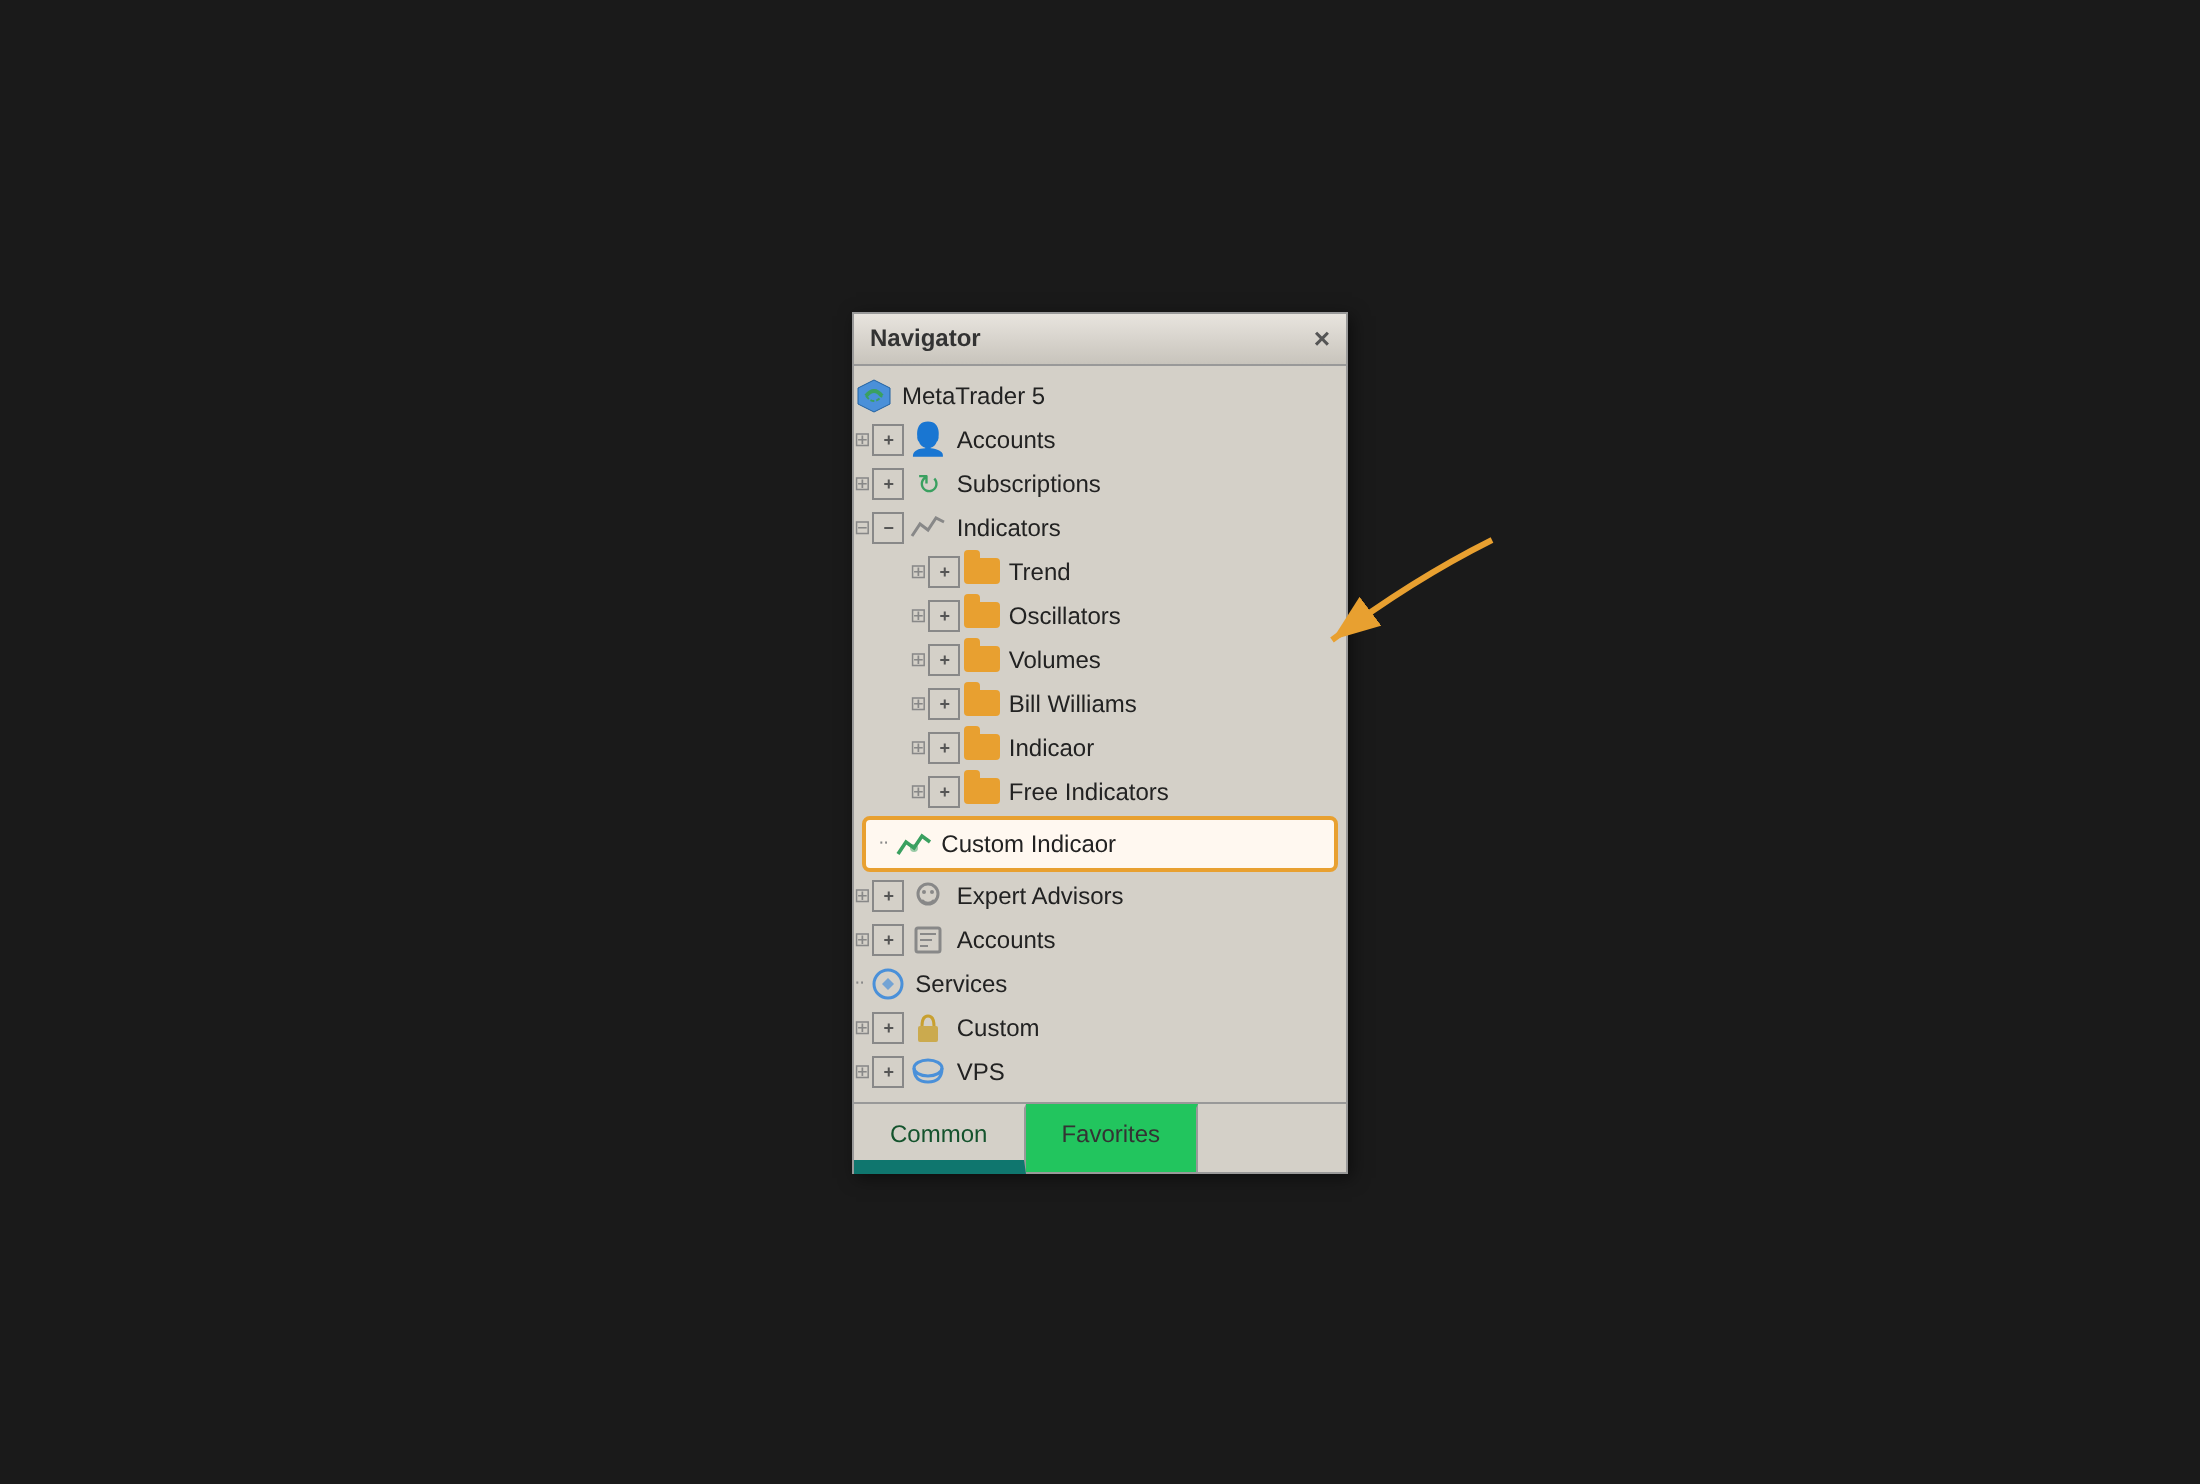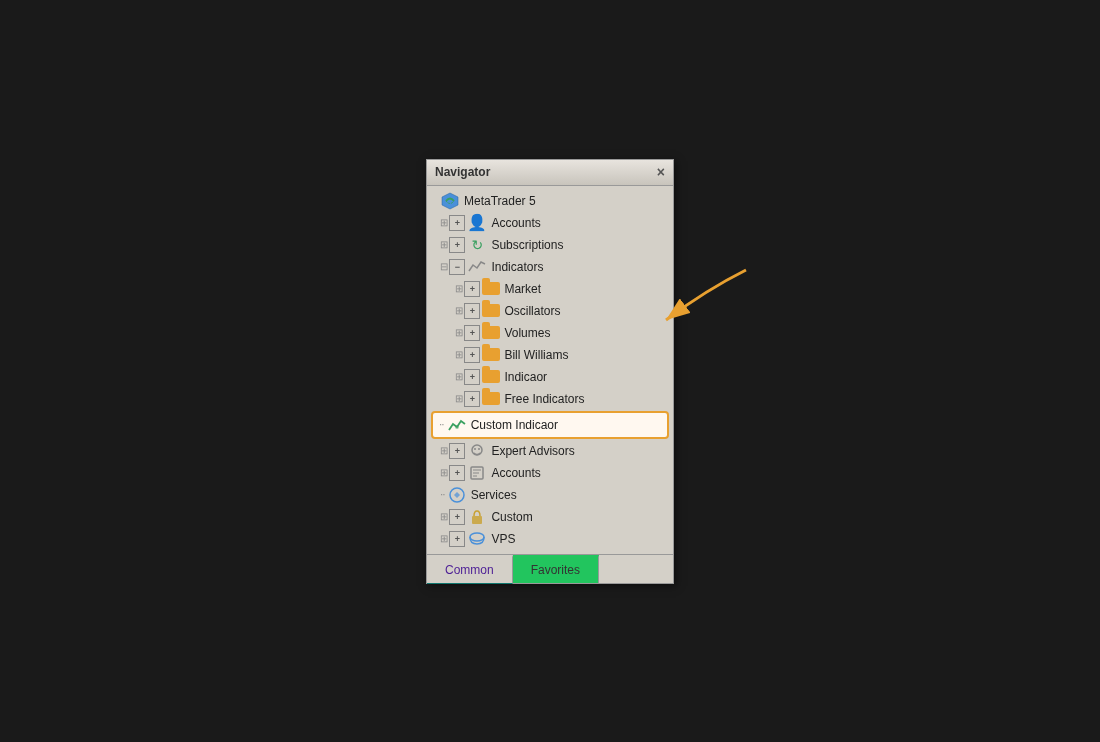--- a/index.html
+++ b/index.html
@@ -77,21 +77,21 @@
       color: #555;
       margin-right: 2px;
       flex-shrink: 0;
       font-weight: bold;
     }
 
     .expand-btn.minus {
       
     }
 
-    .indent-1 { padding-left: 13px; align-items: center; }
+    .indent-1 { padding-left: 0; align-items: center; }
     .indent-2 { padding-left: 28px; }
 
     .icon {
       width: 20px;
       height: 18px;
       margin-right: 4px;
       flex-shrink: 0;
       display: inline-flex;
       align-items: center;
       justify-content: center;
@@ -136,23 +136,23 @@
       border-top: 2px solid transparent;
       cursor: pointer;
       font-size: 12px;
       color: #333;
       background: #22c55e;
     }
 
     .tab.active {
       background: #d4d0c8;
       border-top: 2px solid #d4d0c8;
-      border-bottom: 1px solid #0f766e;
+      border-bottom: 7px solid #0f766e;
       margin-bottom: -1px;
-      color: #4c1d95;
+      color: #14532d;
     }
 
     
     .folder-icon {
       display: inline-block;
       width: 18px;
       height: 13px;
       background: #e8a030;
       border-radius: 0 2px 2px 2px;
       position: relative;
@@ -251,21 +251,21 @@
             <polyline points="1,12 5,6 9,9 13,3 17,5" fill="none" stroke="#888" stroke-width="1.5"></polyline>
           </svg>
         </span>
         <span class="item-label">Indicators</span>
       </div>
 
       <div class="tree-item indent-2">
         <span class="dotted-prefix">⊞</span>
         <span class="expand-btn">+</span>
         <span class="folder-icon"></span>
-        <span class="item-label">Market</span>
+        <span class="item-label">Trend</span>
       </div>
 
       <div class="tree-item indent-2">
         <span class="dotted-prefix">⊞</span>
         <span class="expand-btn">+</span>
         <span class="folder-icon"></span>
         <span class="item-label">Oscillators</span>
       </div>
 
       <div class="tree-item indent-2">

